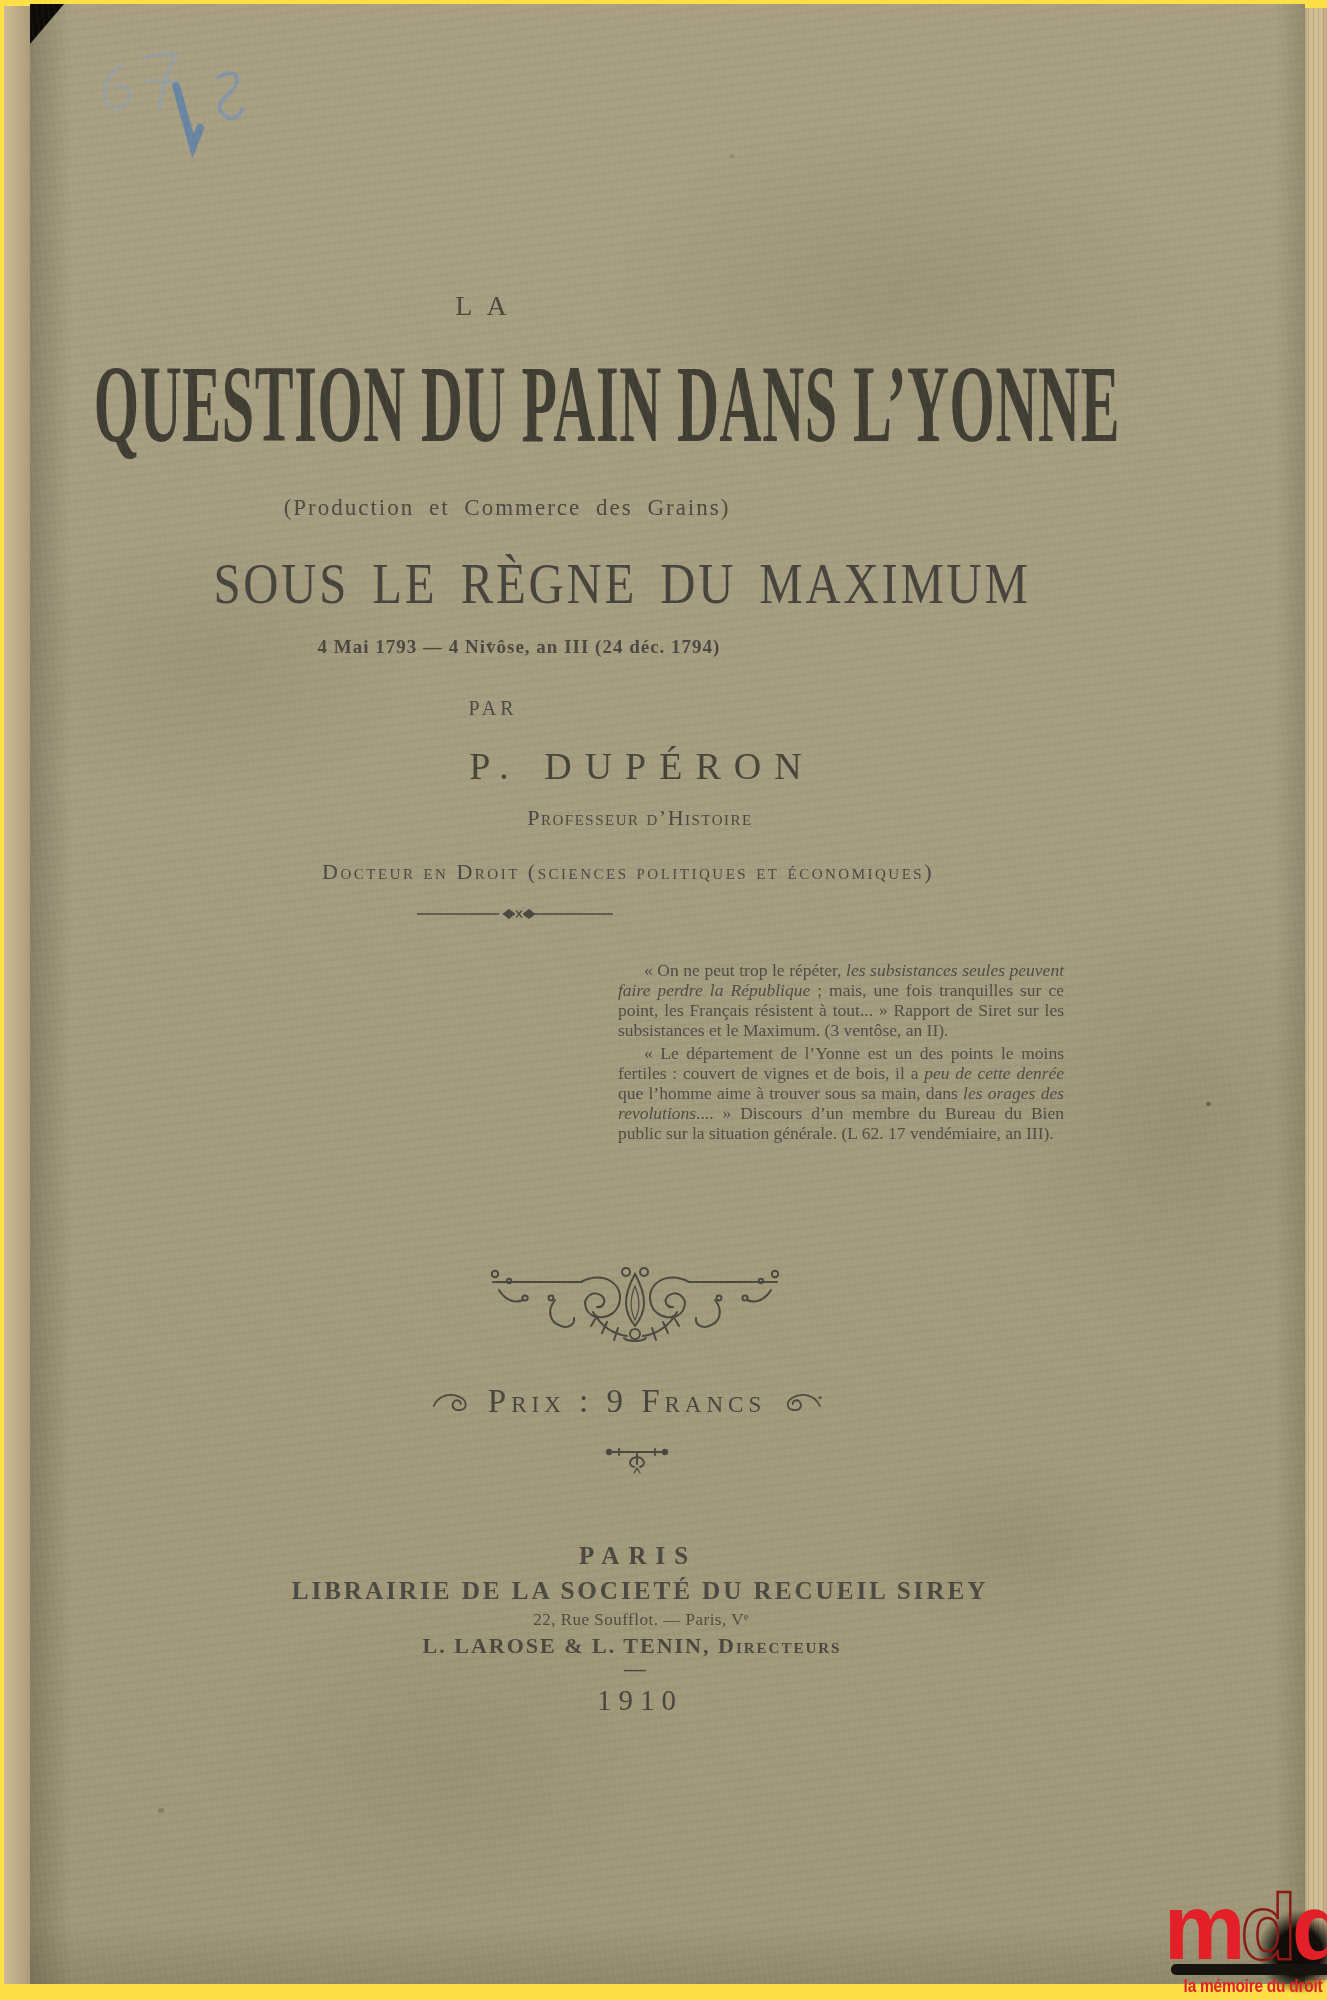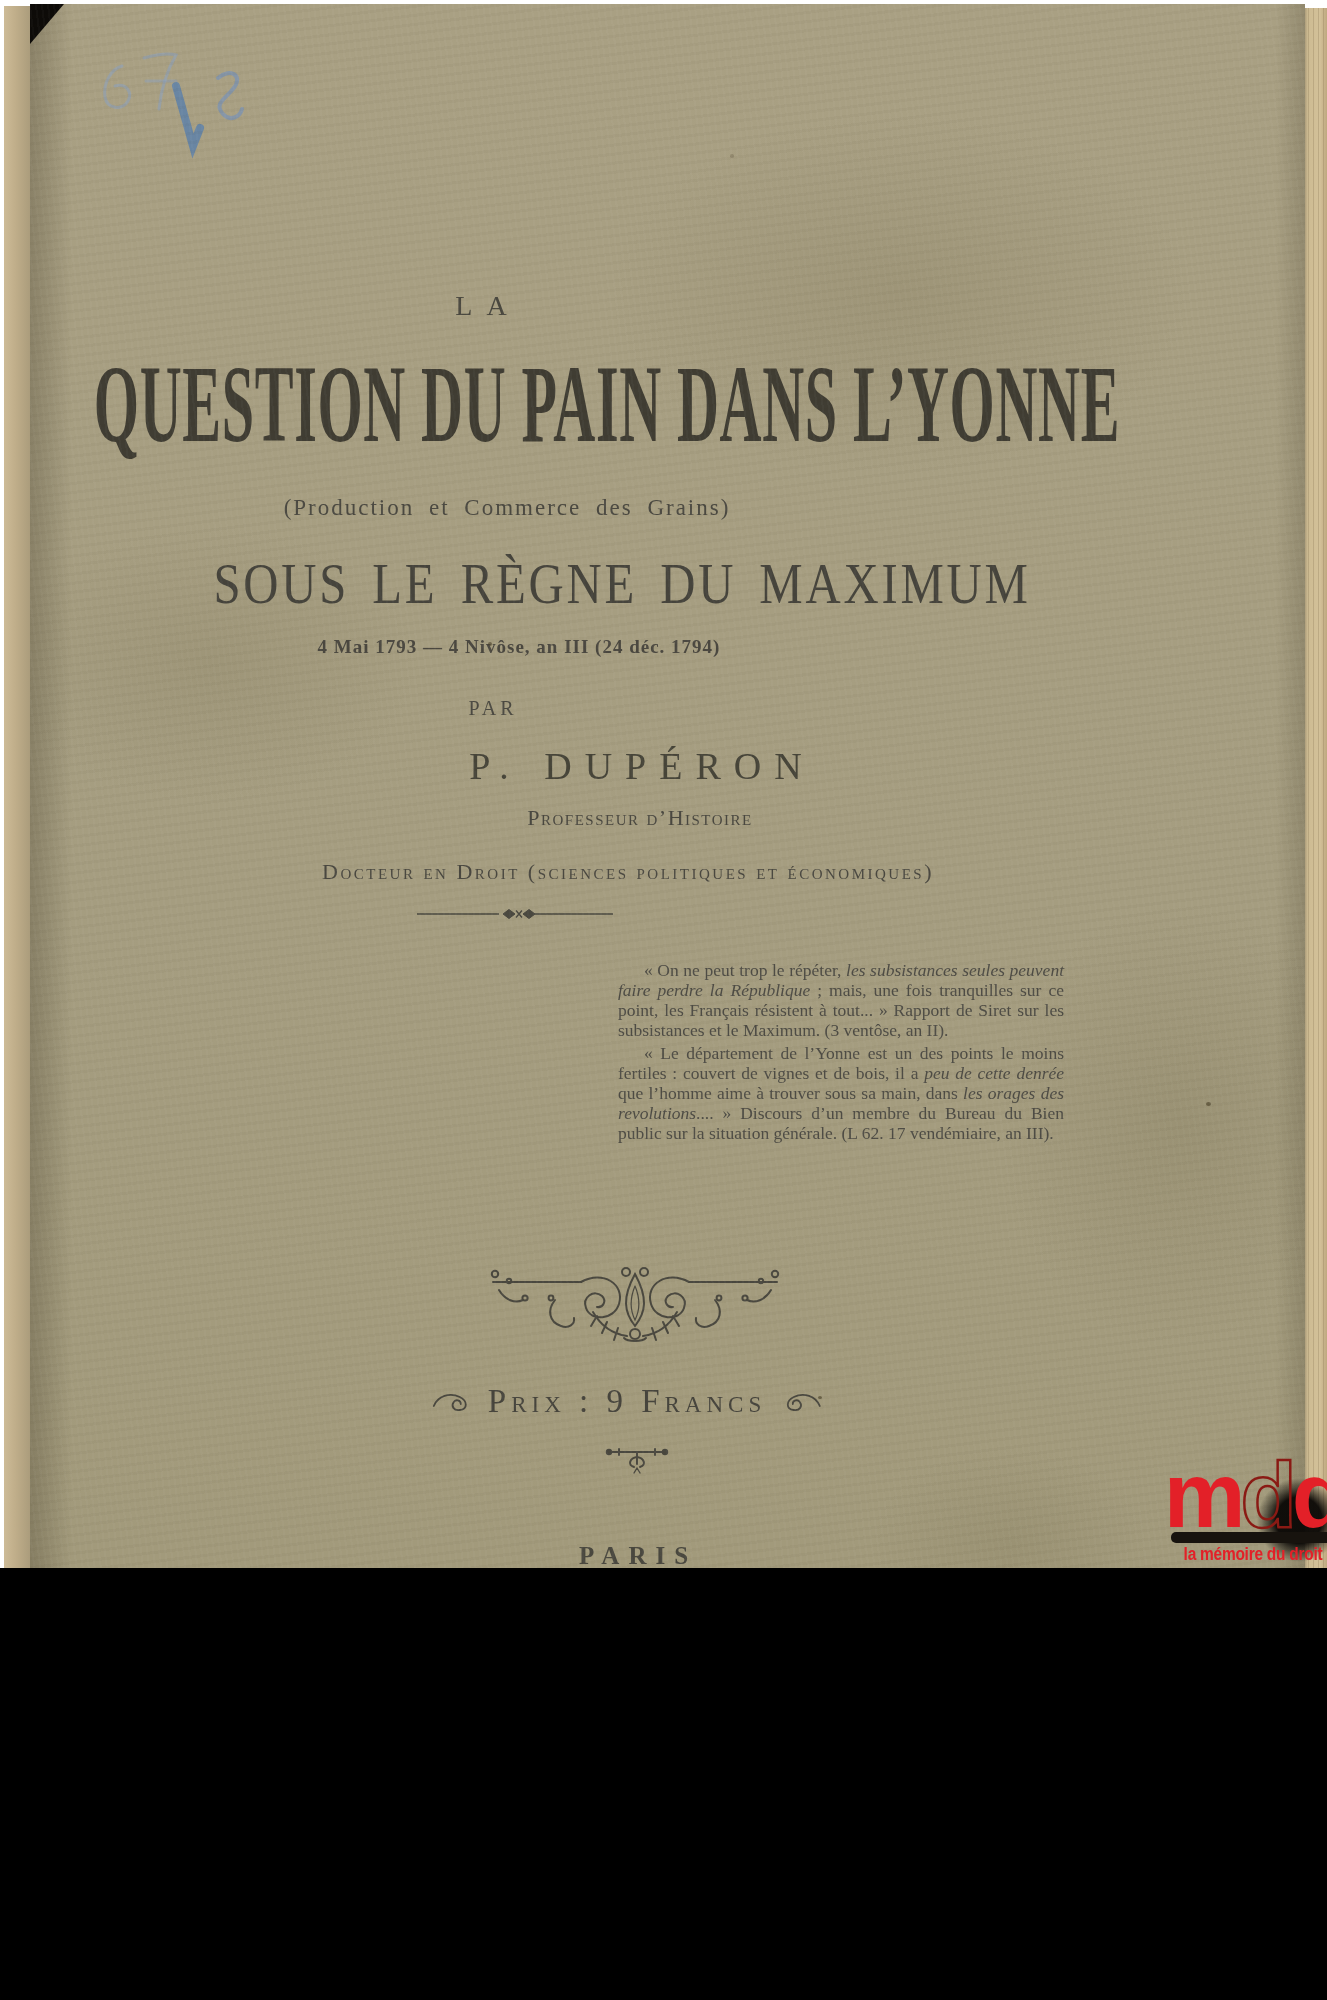--- a/index.html
+++ b/index.html
@@ -1,18 +1,18 @@
 <!DOCTYPE html>
 <html><head>
 <meta charset="utf-8">
 <style>
   html,body{margin:0;padding:0;background:#000;}
   #photo{
-    position:relative;width:1327px;height:1568px;overflow:hidden;
-    background:#ffffff;font-family:"Liberation Serif",serif;
+    position:relative;width:1327px;height:2000px;overflow:hidden;
+    background:#fde047;font-family:"Liberation Serif",serif;
   }
   
   #left-edge{
     position:absolute;left:4px;top:6px;width:28px;height:1978px;
     background:linear-gradient(90deg,#cdbb97 0%,#c0ae8a 40%,#a89a7a 100%);
   }
   #right-edge{
     position:absolute;right:0;top:8px;width:24px;height:1972px;
     background:
       repeating-linear-gradient(90deg,rgba(90,70,40,.18) 0 1px,rgba(0,0,0,0) 1px 5px),

